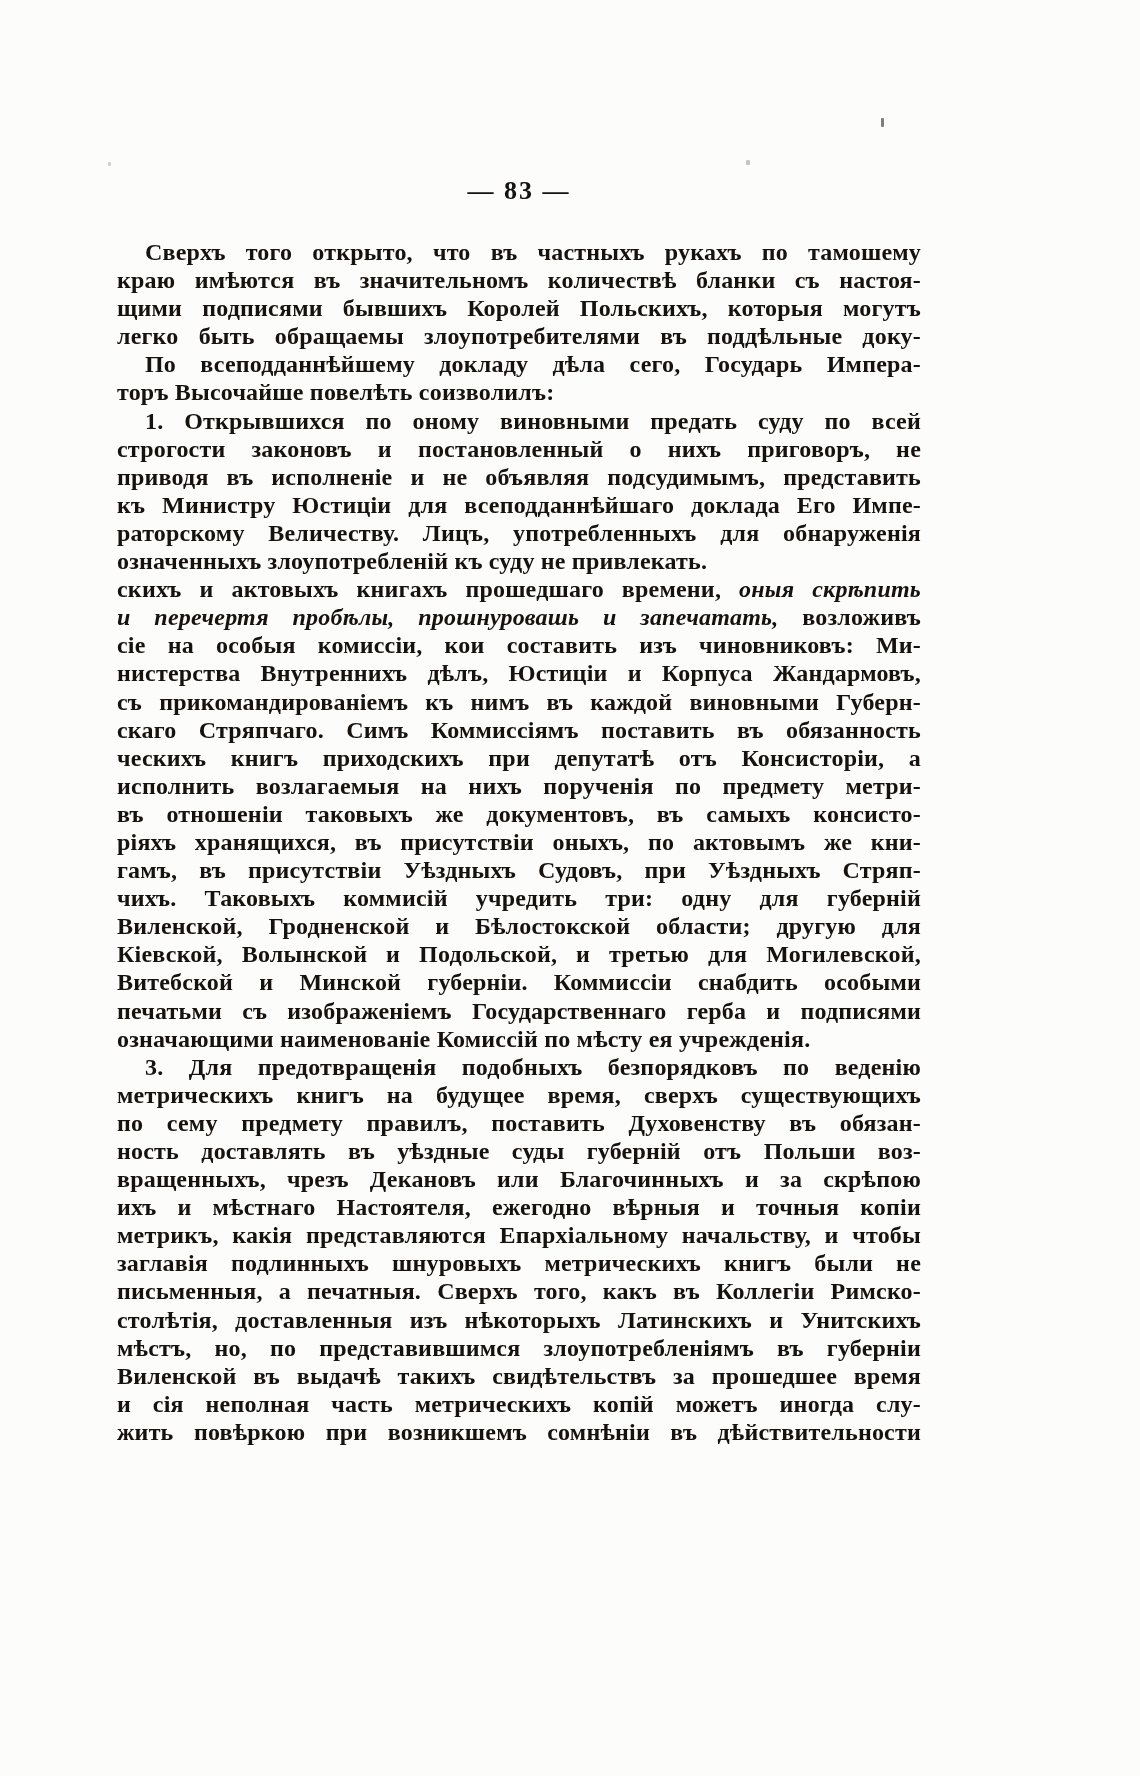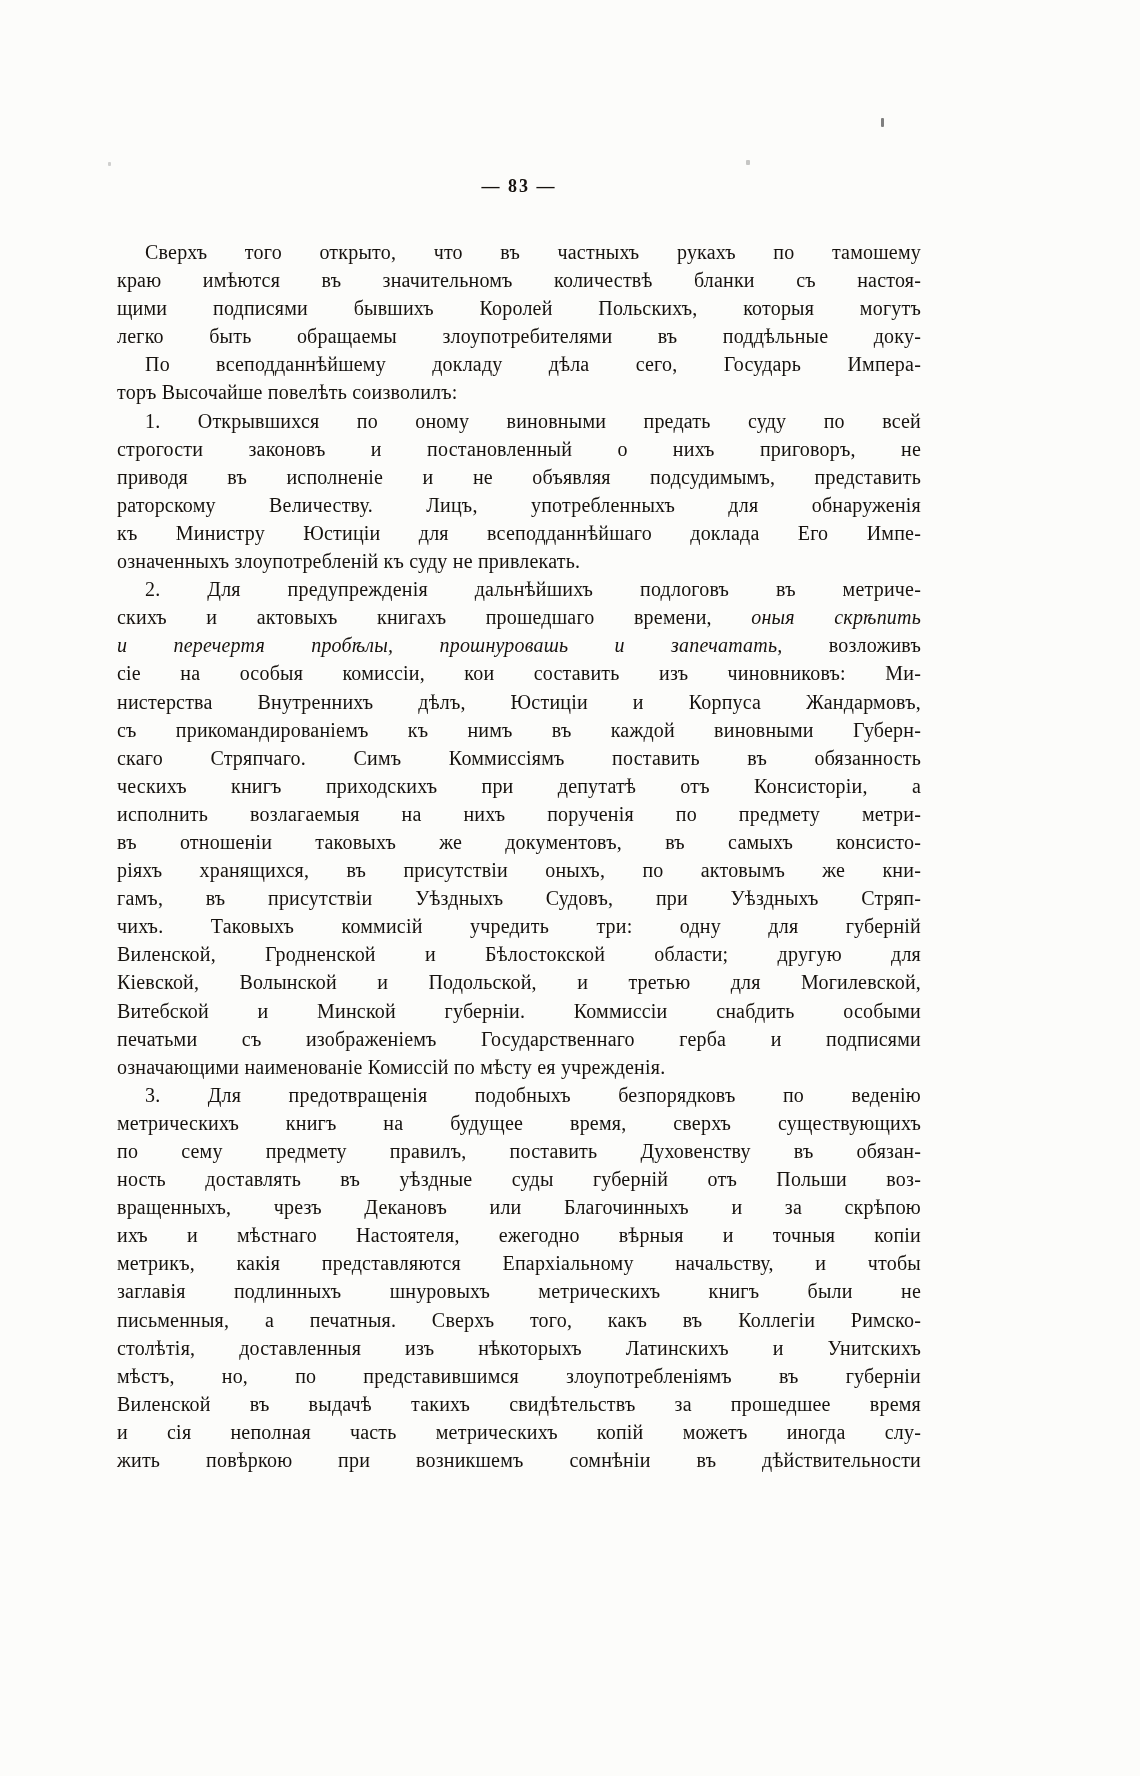--- a/index.html
+++ b/index.html
@@ -12,34 +12,34 @@
     color: #16120e;
     overflow: hidden;
     margin: 0 auto;
   }
   .page-number {
     position: absolute;
     top: 176px;
     left: 117px;
     width: 804px;
     text-align: center;
-    font-size: 18px;
+    font-size: 26px;
     font-weight: bold;
     letter-spacing: 2px;
   }
   .text-block {
     position: absolute;
     top: 238px;
     left: 117px;
     width: 804px;
   }
   .line {
-    font-size: 20px;
+    font-size: 24px;
     line-height: 28.1px;
-    font-weight: normal;
+    font-weight: bold;
     letter-spacing: 0.2px;
     text-align: justify;
     text-align-last: justify;
   }
   .line.first { text-indent: 28px; }
   .line.endpara { text-align-last: left; }
   .it { font-style: italic; }
   .speck { position: absolute; background: #4a4a4a; border-radius: 1px; }
 </style>
 </head>
@@ -51,24 +51,23 @@
   <div class="text-block" id="text-block">
       <div class="line first"><span>Сверхъ того открыто, что въ частныхъ рукахъ по тамошему</span></div>
       <div class="line"><span>краю имѣются въ значительномъ количествѣ бланки съ настоя-</span></div>
       <div class="line"><span>щими подписями бывшихъ Королей Польскихъ, которыя могутъ</span></div>
       <div class="line"><span>легко быть обращаемы злоупотребителями  въ поддѣльные доку-</span></div>
       <div class="line first"><span>По всеподданнѣйшему докладу дѣла сего,  Государь Импера-</span></div>
       <div class="line endpara"><span>торъ Высочайше повелѣть соизволилъ:</span></div>
       <div class="line first"><span>1. Открывшихся по оному виновными  предать суду по всей</span></div>
       <div class="line"><span>строгости  законовъ  и постановленный  о нихъ приговоръ,  не</span></div>
       <div class="line"><span>приводя въ исполненіе и не объявляя подсудимымъ, представить</span></div>
+      <div class="line"><span>къ Министру Юстиціи для всеподданнѣйшаго доклада Его Импе-</span></div>
       <div class="line"><span>раторскому Величеству.  Лицъ, употребленныхъ для обнаруженія</span></div>
-      <div class="line"><span>къ Министру Юстиціи для всеподданнѣйшаго доклада Его Импе-</span></div>
       <div class="line endpara"><span>означенныхъ злоупотребленій къ суду не привлекать.</span></div>
-      <div class="line first"><span>2. Для предупрежденія дальнѣйшихъ  подлоговъ  въ метриче-</span></div>
       <div class="line"><span>скихъ и актовыхъ книгахъ  прошедшаго времени, </span><span class="it">оныя скрѣпить</span></div>
       <div class="line"><span class="it">и перечертя пробѣлы, прошнуровашь и запечатать,</span><span> возложивъ</span></div>
       <div class="line"><span>сіе на особыя комиссіи,  кои составить изъ чиновниковъ:  Ми-</span></div>
       <div class="line"><span>нистерства Внутреннихъ дѣлъ,  Юстиціи и Корпуса Жандармовъ,</span></div>
       <div class="line"><span>съ прикомандированіемъ  къ нимъ въ каждой виновными  Губерн-</span></div>
       <div class="line"><span>скаго Стряпчаго. Симъ Коммиссіямъ поставить въ обязанность</span></div>
       <div class="line"><span>ческихъ книгъ приходскихъ  при депутатѣ отъ Консисторіи,  а</span></div>
       <div class="line"><span>исполнить возлагаемыя  на нихъ порученія  по предмету метри-</span></div>
       <div class="line"><span>въ отношеніи таковыхъ же документовъ,  въ самыхъ консисто-</span></div>
       <div class="line"><span>ріяхъ хранящихся, въ присутствіи оныхъ, по актовымъ же кни-</span></div>

